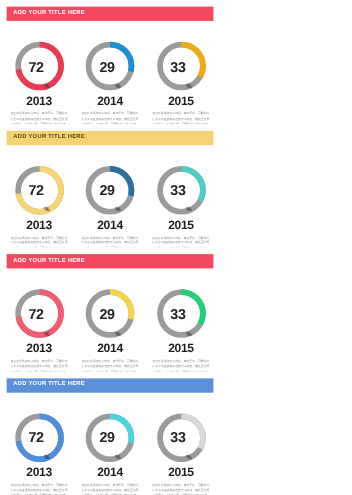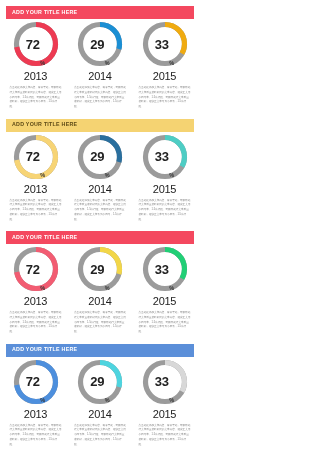--- a/index.html
+++ b/index.html
@@ -58,21 +58,21 @@
   .col {
     width: 59px;
     display: flex;
     flex-direction: column;
     align-items: center;
   }
   .donut-wrap {
     width: 48px;
     height: 48px;
     position: relative;
-    margin-top: 0px;
+    margin-top: 16px;
   }
   .donut-wrap svg {
     display: block;
     width: 48px;
     height: 48px;
     transform: rotate(-90deg);
   }
   .donut-label {
     position: absolute;
     left: 0;
@@ -95,21 +95,21 @@
     font-weight: bold;
     color: #333333;
     line-height: 1;
     align-self: flex-end;
     padding-bottom: 2px;
     margin-left: 0.5px;
   }
   .year {
     margin-top: 3px;
     font-size: 11px;
-    font-weight: normal;
+    font-weight: bold;
     color: #1d1d1d;
     letter-spacing: -0.3px;
     line-height: 1;
   }
   .body-text {
     margin-top: 4px;
     width: 52px;
     font-size: 2.6px;
     line-height: 1.85;
     color: #7d7d7d;

